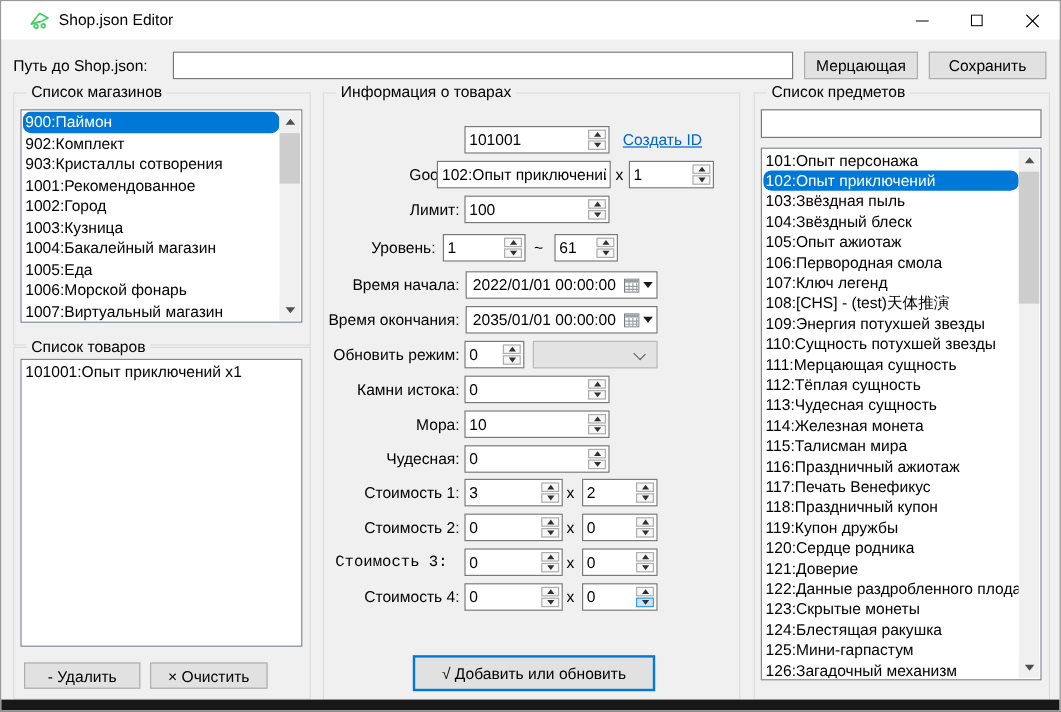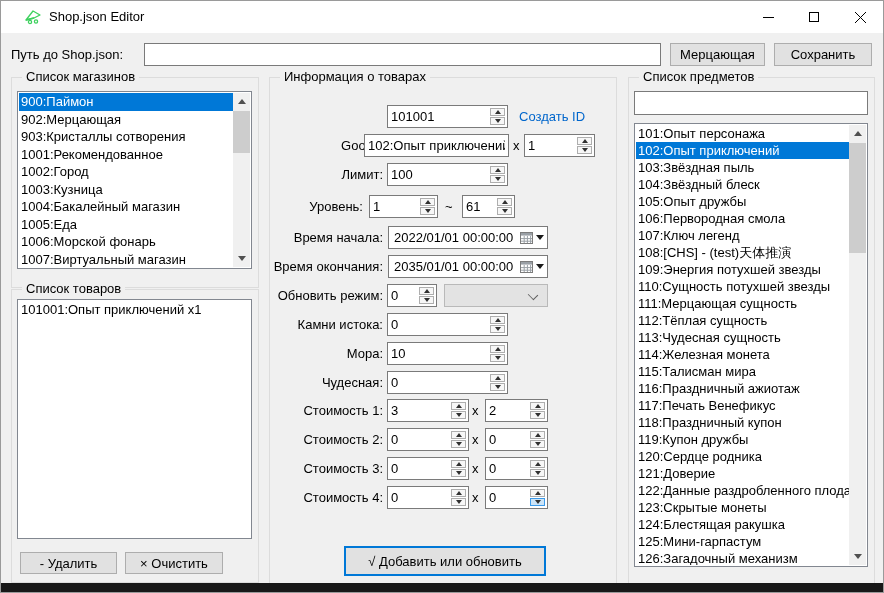--- a/index.html
+++ b/index.html
@@ -22,21 +22,21 @@
   .btn { position:absolute; background:#e1e1e1; border:1px solid #adadad; font:13px "Liberation Sans",sans-serif; color:#000;
          display:flex; align-items:center; justify-content:center; cursor:default; }
   .btn.default { border:2px solid #0078d7; }
   .groupbox { position:absolute; border:1px solid #dcdcdc; }
   .group-title { position:absolute; top:-9px; left:10px; background:#f0f0f0; padding:0 4px; font-size:13px; color:#000; white-space:nowrap; }
   .listbox { position:absolute; background:#fff; border:1px solid #828790; overflow:hidden; }
   .list-inner { position:absolute; left:1px; top:1px; right:1px; bottom:1px; overflow:hidden; }
   .list-inner.pad-sb { right:18px; }
   .list-item { height:17.5px; line-height:17.5px; font-size:13px; color:#000; padding:0 2px; white-space:nowrap; overflow:hidden; }
   .list-item.sm { height:17px; line-height:17px; }
-  .list-item.selected { background:#0078d7; color:#fff; }
+  .list-item.selected { background:#0078d7; color:#fff;border-radius:7px; }
   
   .scrollbar { position:absolute; top:1px; right:1px; bottom:1px; width:17px; background:#f0f0f0; }
   .sb-btn { position:absolute; left:0; width:17px; height:17px; display:flex; align-items:center; justify-content:center; background:#f0f0f0; }
   .sb-btn.up { top:0; } .sb-btn.down { bottom:0; }
   .sb-thumb { position:absolute; left:0; width:17px; background:#cdcdcd; }
   .tri { display:inline-block; width:0; height:0; }
   .tri-up-sb  { border-left:4px solid transparent; border-right:4px solid transparent; border-bottom:5px solid #505050; }
   .tri-dn-sb  { border-left:4px solid transparent; border-right:4px solid transparent; border-top:5px solid #505050; }
   
   .spin { position:absolute; height:23px; background:#fff; border:1px solid #7a7a7a; }
@@ -48,21 +48,21 @@
   .spin-btn .t-dn { border-left:3px solid transparent; border-right:3px solid transparent; border-top:4px solid #303030; }
   .spin.hover-down .spin-btn:last-child { background:#cce4f7; border-color:#3b9aea; }
   
   .datepick { position:absolute; height:23px; background:#fff; border:1px solid #7a7a7a; font-size:13px; line-height:21px; padding-left:5px; white-space:nowrap; }
   .dp-btn { position:absolute; right:3px; top:0; height:21px; display:flex; align-items:center; gap:3px; }
   .dp-arrow { border-left:4px solid transparent; border-right:4px solid transparent; border-top:5px solid #1a1a1a; }
   
   .combo { position:absolute; height:23px; background:#e3e3e3; border:1px solid #b9b9b9; font-size:13px; line-height:21px; padding-left:5px; }
   .chev { position:absolute; right:10px; top:6px; width:8px; height:8px; border-right:1.4px solid #5f5f5f; border-bottom:1.4px solid #5f5f5f; transform:rotate(45deg) scale(1,0.85); }
   
-  .link { position:absolute; font-size:13px; color:#0066cc; height:23px; line-height:23px; cursor:pointer; }
+  .link { position:absolute; font-size:13px; color:#0066cc; text-decoration:underline; height:23px; line-height:23px; cursor:pointer; }
   .r { text-align:right; }
   .bottom-strip { position:absolute; left:0; right:0; bottom:0; height:9px; background:#181818; }
 </style>
 </head>
 <body>
 
 <div class="win">
 
   <div class="titlebar">
     <svg class="app-icon" viewBox="0 0 18 18">
@@ -97,21 +97,21 @@
   </div>
   <div class="btn" style="left:669px; top:42px; width:95px; height:23px;">Мерцающая</div>
   <div class="btn" style="left:773px; top:42px; width:98px; height:23px;">Сохранить</div>
 
   <div class="groupbox" style="left:10px; top:76px; width:248px; height:211px;">
     <span class="group-title">Список магазинов</span>
   </div>
   <div class="listbox" style="left:16px; top:90px; width:235px; height:178px;">
     <div class="list-inner pad-sb">
         <div class="list-item selected">900:Паймон</div>
-        <div class="list-item">902:Мерцающая</div>
+        <div class="list-item">902:Комплект</div>
         <div class="list-item">903:Кристаллы сотворения</div>
         <div class="list-item">1001:Рекомендованное</div>
         <div class="list-item">1002:Город</div>
         <div class="list-item">1003:Кузница</div>
         <div class="list-item">1004:Бакалейный магазин</div>
         <div class="list-item">1005:Еда</div>
         <div class="list-item">1006:Морской фонарь</div>
         <div class="list-item">1007:Виртуальный магазин</div>
       </div>
     <div class="scrollbar">
@@ -345,21 +345,21 @@
   <div class="spin-btns">
         <div class="spin-btn">
           <i class="tri t-up"></i>
         </div>
         <div class="spin-btn">
           <i class="tri t-dn"></i>
         </div>
       </div>
     </div>
 
-  <div class="lbl r" style="left:266px; top:456px; width:116px;">Стоимость 3:</div>
+  <div class="lbl r" style="left:256px; top:456px; width:116px;font-family:Liberation Mono, monospace;">Стоимость 3:</div>
   <div class="spin" style="left:386px; top:456px; width:82px;">
     <input value="0" style="">
   <div class="spin-btns">
         <div class="spin-btn">
           <i class="tri t-up"></i>
         </div>
         <div class="spin-btn">
           <i class="tri t-dn"></i>
         </div>
       </div>
@@ -409,21 +409,21 @@
   </div>
   <div class="textbox" style="left:633px; top:90px; width:234px; height:24px;">
     <input value="" style="">
   </div>
   <div class="listbox" style="left:633px; top:122px; width:234px; height:444px;">
     <div class="list-inner pad-sb small-items">
         <div class="list-item sm">101:Опыт персонажа</div>
         <div class="list-item sm selected">102:Опыт приключений</div>
         <div class="list-item sm">103:Звёздная пыль</div>
         <div class="list-item sm">104:Звёздный блеск</div>
-        <div class="list-item sm">105:Опыт дружбы</div>
+        <div class="list-item sm">105:Опыт ажиотаж</div>
         <div class="list-item sm">106:Первородная смола</div>
         <div class="list-item sm">107:Ключ легенд</div>
         <div class="list-item sm">108:[CHS] - (test)天体推演</div>
         <div class="list-item sm">109:Энергия потухшей звезды</div>
         <div class="list-item sm">110:Сущность потухшей звезды</div>
         <div class="list-item sm">111:Мерцающая сущность</div>
         <div class="list-item sm">112:Тёплая сущность</div>
         <div class="list-item sm">113:Чудесная сущность</div>
         <div class="list-item sm">114:Железная монета</div>
         <div class="list-item sm">115:Талисман мира</div>

